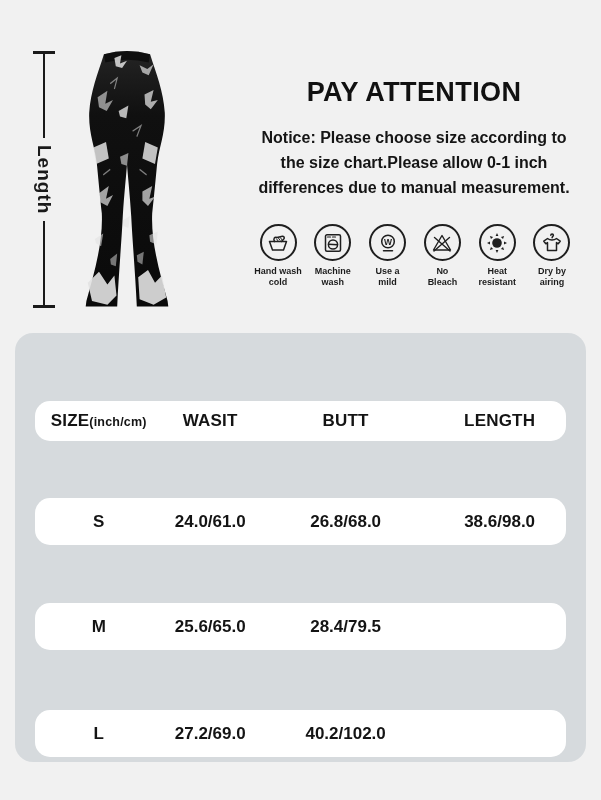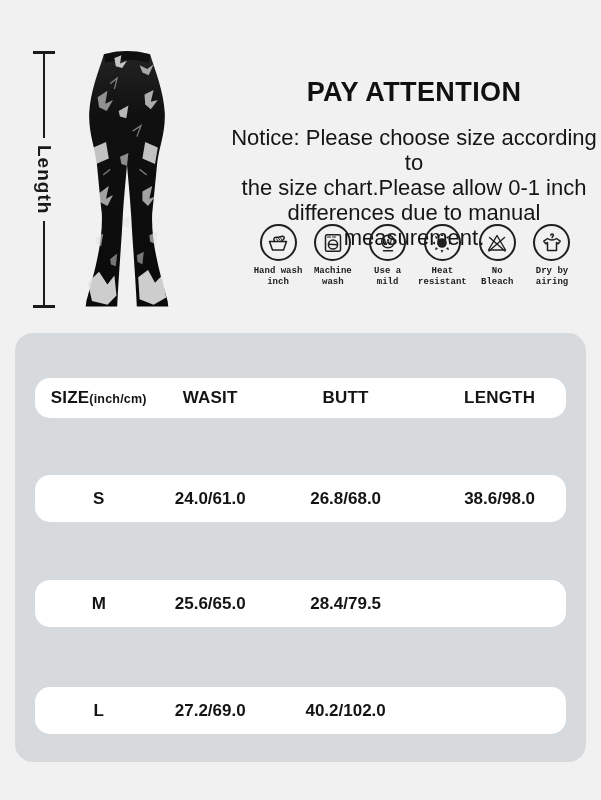--- a/index.html
+++ b/index.html
@@ -26,43 +26,43 @@
     font-size: 19px; font-weight: 600; letter-spacing: 1px;
     padding: 7px 0; color: #1a1a1a;
   }
 
   .pants-svg { position: absolute; left: 78px; top: 47px; }
 
   .right-col { position: absolute; left: 228px; top: 7px; width: 372px; text-align: center; margin-top: 12px; }
   .attention-title {
     margin-top: 58px; font-size: 27px; font-weight: 800; letter-spacing: 0.4px; color: #111;
   }
-  .notice { margin-top: 17px; font-size: 22px; font-weight: 400; line-height: 25px; color: #151515; }
+  .notice { margin-top: 17px; font-size: 16px; font-weight: 700; line-height: 25px; color: #151515; }
   .notice span { display: block; }
 
   .care-row {
     position: absolute; left: 24px; top: 205px; width: 326px;
     display: flex; justify-content: space-between;
   }
   .care-item { width: 52px; display: flex; flex-direction: column; align-items: center; }
   .care-circle {
     width: 37px; height: 37px; border: 2.6px solid #1f1f1f; border-radius: 50%;
     display: flex; align-items: center; justify-content: center; background: transparent;
   }
   .care-label {
     margin-top: 5px; font-size: 9px; font-weight: 600; line-height: 11px;
     text-align: center; color: #1c1c1c; white-space: nowrap;
   }
-  .care-label span { display: block; font-family: Liberation Mono, monospace; }
+  .care-label span { display: block; }
 
   
   .sheet {
     position: absolute; left: 15px; top: 333px; width: 571px; height: 429px;
     background: #d6dadd; border-radius: 18px;
-    padding: 45px 20px 0 20px;
+    padding: 68px 20px 0 20px;
   }
   .pill {
     background: #ffffff; border-radius: 15px;
     display: grid; grid-template-columns: 24% 18% 33% 25%;
     align-items: center; text-align: center;
   }
   .pill .cell { font-size: 17px; }
   .pill.header-row { height: 40px; margin-bottom: 57px; }
   .pill.header-row .cell { font-weight: 700; letter-spacing: 0.2px; }
   .size-unit { font-size: 12.5px; font-weight: 600; }
@@ -153,21 +153,21 @@
         <div class="care-item">
           <div class="care-circle">
             <svg class="glyph" width="24" height="24" viewBox="0 0 24 24" stroke="#1f1f1f" stroke-width="1.5" fill="none" stroke-linejoin="round" stroke-linecap="round">
               <path d="M 3.5 10.5 L 20.5 10.5 L 17.5 19 L 6.5 19 Z"></path>
               <path d="M 8.5 10.5 C 7 8 8.5 5.5 11 6.5 L 16.5 5.2 C 18.3 5 18.8 7 17.6 8.3 L 15.5 10.5"></path>
               <path d="M 10.5 7.8 L 12 9.8 M 12.5 7.2 L 14 9.2 M 14.5 6.7 L 15.8 8.6" stroke-width="1"></path>
             </svg>
           </div>
           <div class="care-label">
             <span>Hand wash</span>
-              <span>inch</span>
+              <span>cold</span>
           </div>
         </div>
 
         <div class="care-item">
           <div class="care-circle">
             <svg class="glyph" width="24" height="24" viewBox="0 0 24 24" stroke="#1f1f1f" stroke-width="1.5" fill="none" stroke-linejoin="round" stroke-linecap="round">
               <rect x="4.5" y="3.8" width="15" height="16.5" rx="1.5"></rect>
               <path d="M 6.5 6 L 9.5 6 M 11.5 6 L 14.5 6" stroke-width="1.2"></path>
               <circle cx="12" cy="13.5" r="4.6"></circle>
               <path d="M 7.6 13.2 L 16.4 13.8"></path>
@@ -183,20 +183,34 @@
           <div class="care-circle">
             <svg class="glyph" width="24" height="24" viewBox="0 0 24 24" stroke="#1f1f1f" stroke-width="1.5" fill="none" stroke-linecap="round">
               <circle cx="12" cy="10.5" r="6.3"></circle>
               <path d="M 7.5 19.8 L 16.5 19.8"></path>
               <text x="12" y="13.6" text-anchor="middle" font-size="8.5" font-weight="bold" font-family="'Liberation Sans', sans-serif" fill="#1f1f1f" stroke="none">W</text>
             </svg>
           </div>
           <div class="care-label">
             <span>Use a</span>
               <span>mild</span>
+          </div>
+        </div>
+
+        <div class="care-item">
+          <div class="care-circle">
+            <svg class="glyph" width="24" height="24" viewBox="0 0 24 24" stroke="#1f1f1f" stroke-width="1.4" fill="none" stroke-linejoin="round" stroke-linecap="round">
+              <polygon points="12,4.5 3.5,19 20.5,19"></polygon>
+              <path d="M 4.5 6.5 L 20 20"></path>
+              <path d="M 19.5 6.5 L 4 20"></path>
+            </svg>
+          </div>
+          <div class="care-label">
+            <span>No</span>
+              <span>Bleach</span>
           </div>
         </div>
 
         <div class="care-item">
           <div class="care-circle">
             <svg class="glyph" width="24" height="24" viewBox="0 0 24 24" fill="#1f1f1f">
               <circle cx="12" cy="12" r="4.8"></circle>
               <polygon points="22,12 19,10.6 19,13.4"></polygon>
               <polygon points="19.1,19.1 15.9,18 18,15.9"></polygon>
               <polygon points="12,22 10.6,19 13.4,19"></polygon>
@@ -208,34 +222,20 @@
             </svg>
           </div>
           <div class="care-label">
             <span>Heat</span>
               <span>resistant</span>
           </div>
         </div>
 
         <div class="care-item">
           <div class="care-circle">
-            <svg class="glyph" width="24" height="24" viewBox="0 0 24 24" stroke="#1f1f1f" stroke-width="1.4" fill="none" stroke-linejoin="round" stroke-linecap="round">
-              <polygon points="12,4.5 3.5,19 20.5,19"></polygon>
-              <path d="M 4.5 6.5 L 20 20"></path>
-              <path d="M 19.5 6.5 L 4 20"></path>
-            </svg>
-          </div>
-          <div class="care-label">
-            <span>No</span>
-              <span>Bleach</span>
-          </div>
-        </div>
-
-        <div class="care-item">
-          <div class="care-circle">
             <svg class="glyph" width="24" height="24" viewBox="0 0 24 24" stroke="#1f1f1f" stroke-width="1.5" fill="none" stroke-linejoin="round" stroke-linecap="round">
               <path d="M 7.5 7.5 L 3.8 10.2 L 5.8 12.8 L 7.5 11.6 L 7.5 19.5 L 16.5 19.5 L 16.5 11.6 L 18.2 12.8 L 20.2 10.2 L 16.5 7.5 C 14 9.4 10 9.4 7.5 7.5 Z"></path>
               <path d="M 10.8 4.2 C 10.8 2.6 13.4 2.6 13.4 4.2 C 13.4 5.4 12.1 5.3 12.1 6.8"></path>
             </svg>
           </div>
           <div class="care-label">
             <span>Dry by</span>
               <span>airing</span>
           </div>
         </div>

